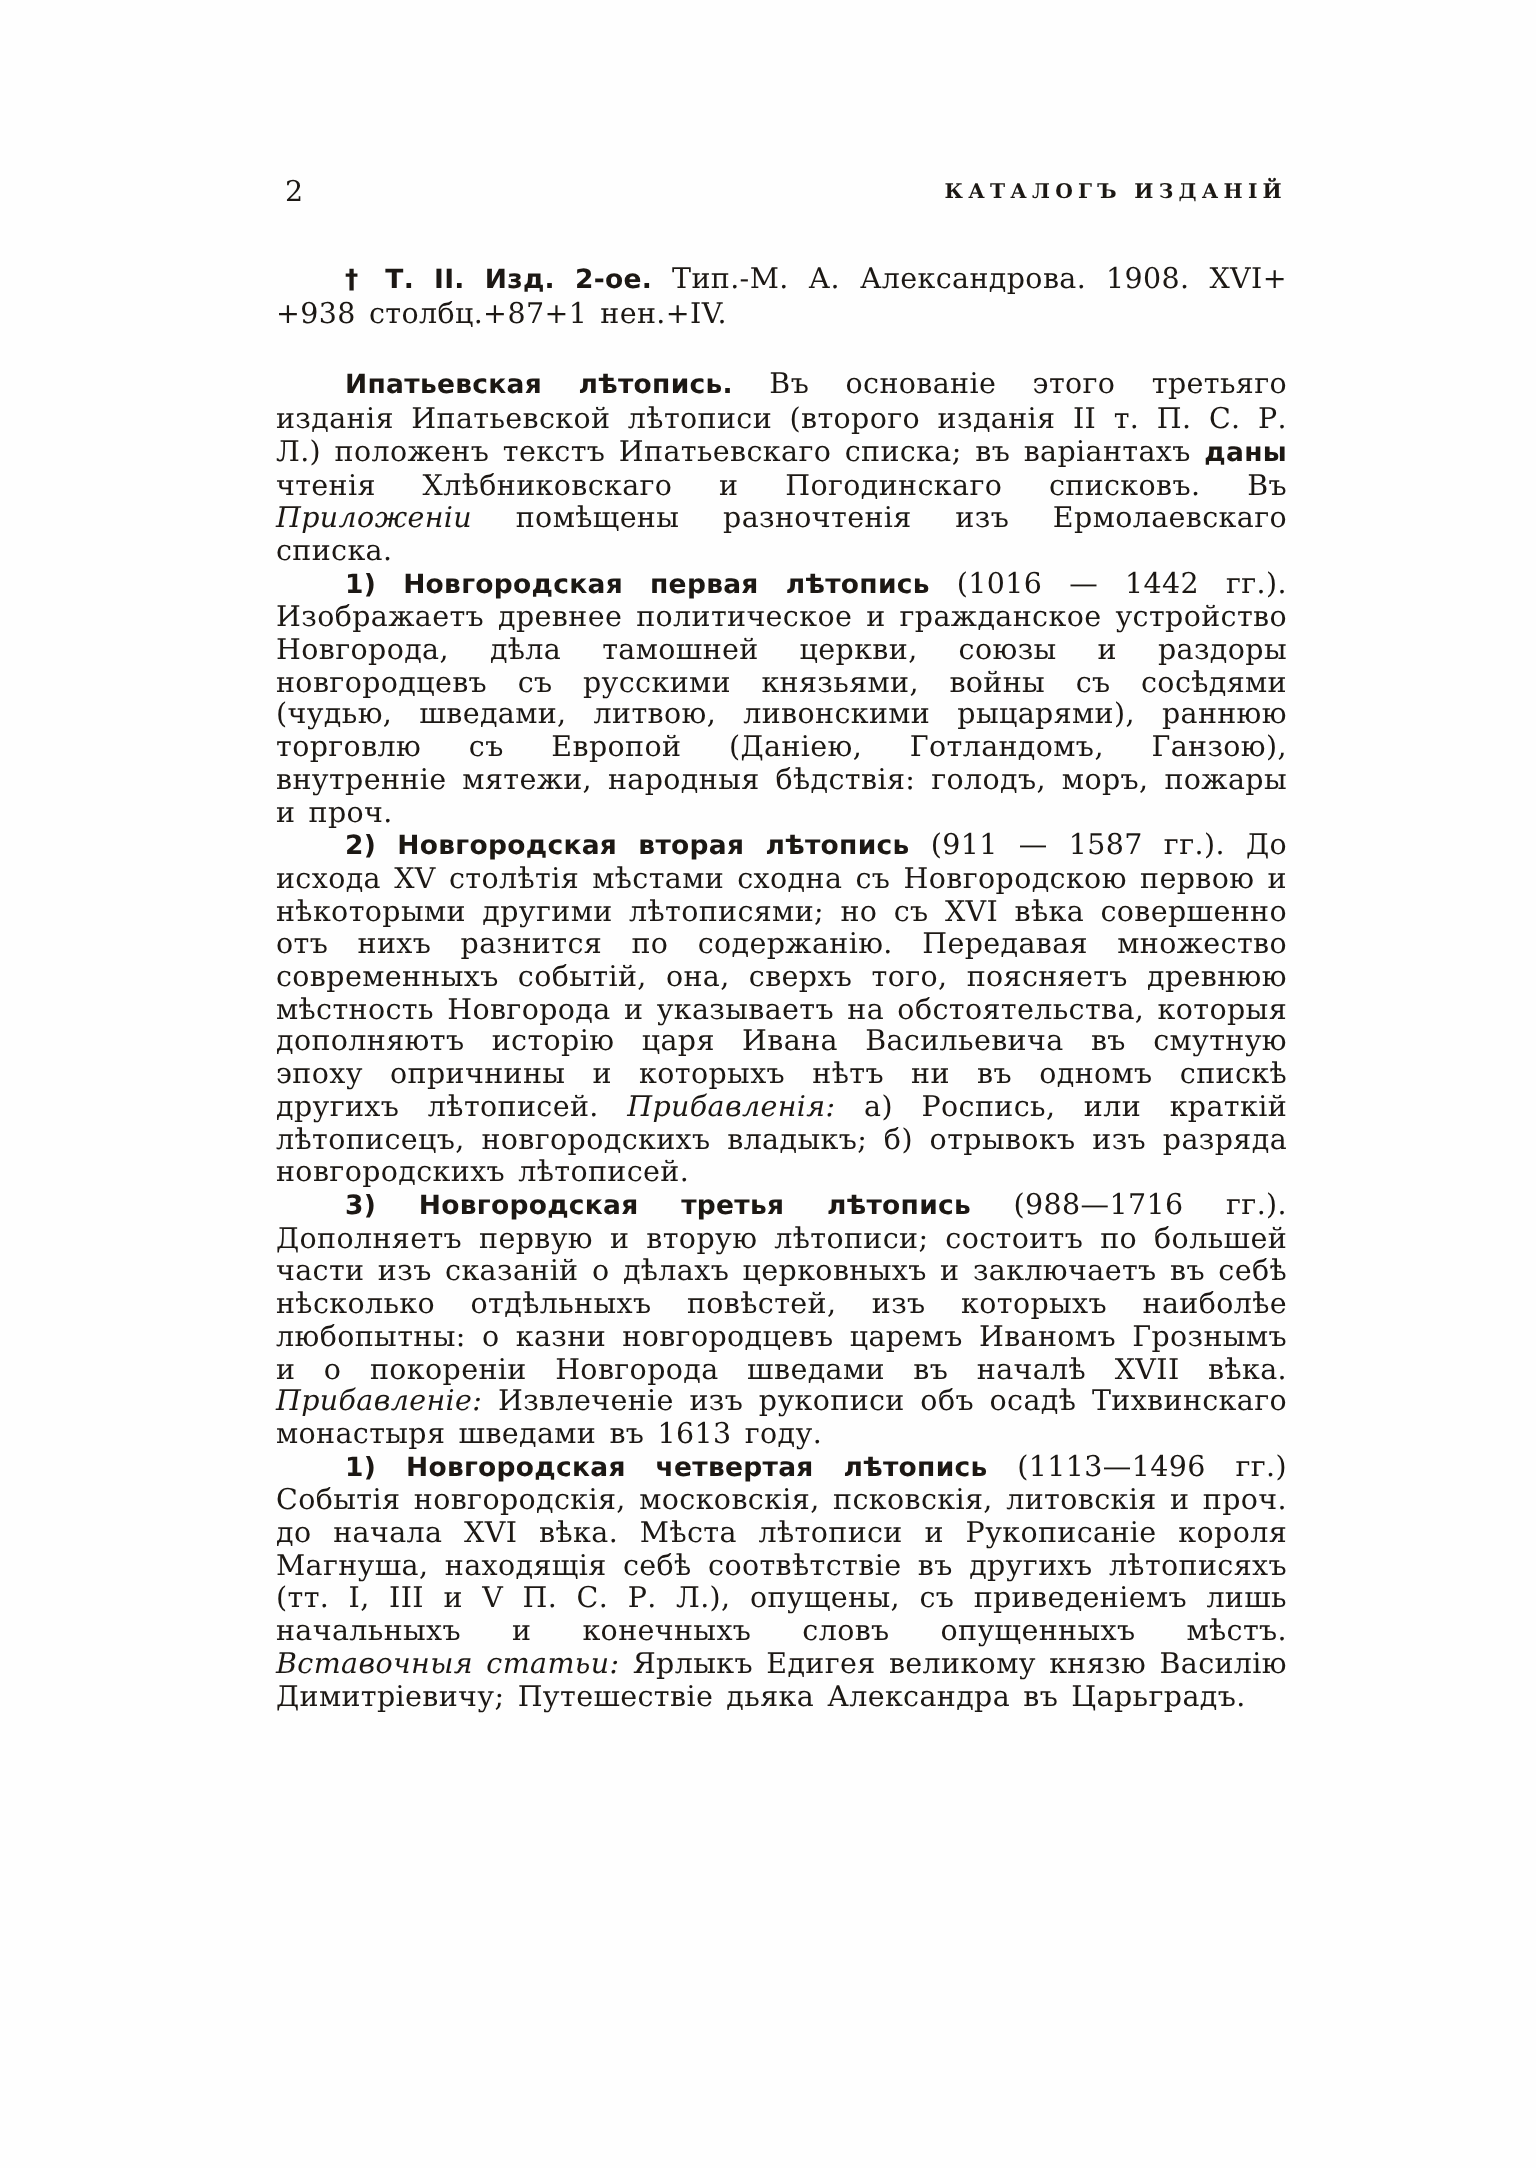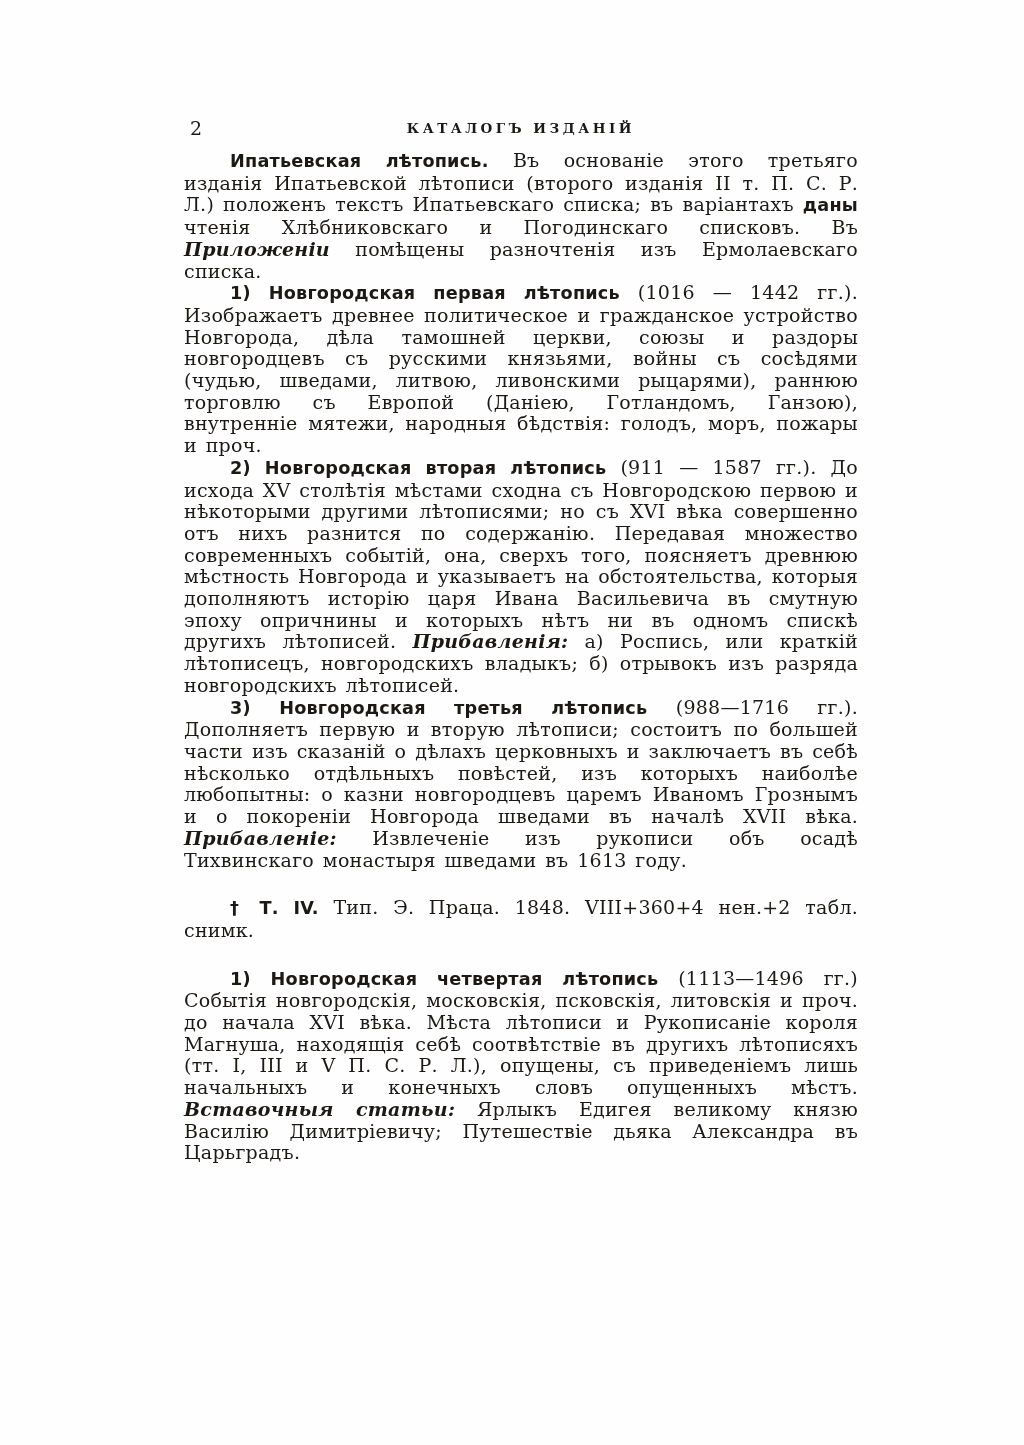--- a/index.html
+++ b/index.html
@@ -25,21 +25,21 @@
   }
   .pagenum {
     position: absolute;
     left: 6px;
     top: 1px;
     font-size: 19px;
     line-height: 22px;
   }
   .runhead {
     display: block;
-    text-align: center;
+    text-align: right;
     font-size: 13.5px;
     line-height: 24px;
     font-weight: 700;
     letter-spacing: 3.5px;
   }
   .body-text {
     position: absolute;
     top: 150px;
     left: 184px;
     width: 674px;
@@ -59,32 +59,31 @@
   .run-n { font-family: "DejaVu Serif", serif; }
   .run-b {
     font-family: "DejaVu Sans", sans-serif;
     font-weight: 700;
     font-size: 0.93em;
     letter-spacing: 0.2px;
   }
   .run-i {
     font-family: "DejaVu Serif", serif;
     font-style: italic;
-    font-weight: bold;
   }
 </style>
 </head>
 <body>
 
 <div class="sheet" style="background: rgb(254, 254, 254); color: rgb(28, 24, 20);">
   <div class="head-row">
     <span class="pagenum">2</span>
     <span class="runhead">КАТАЛОГЪ ИЗДАНІЙ</span>
   </div>
   <div class="body-text">
+      <p class="heading"><span class="run-b">† Т. II. Изд. 2-ое.</span><span class="run-n"> Тип.-М. А. Александрова. 1908. XVI+ +938 столбц.+87+1 нен.+IV.</span></p>
       <p class="para"><span class="run-b">Ипатьевская лѣтопись.</span><span class="run-n"> Въ основаніе этого третьяго изданія Ипатьевской лѣтописи (второго изданія II т. П. С. Р. Л.) положенъ текстъ Ипатьевскаго списка; въ варіантахъ </span><span class="run-b">даны</span><span class="run-n"> чтенія Хлѣбниковскаго и Погодинскаго списковъ. Въ </span><span class="run-i">Приложеніи</span><span class="run-n"> помѣщены разночтенія изъ Ермолаевскаго списка.</span></p>
       <p class="para"><span class="run-b">1) Новгородская первая лѣтопись</span><span class="run-n"> (1016 — 1442 гг.). Изображаетъ древнее политическое и гражданское устройство Новгорода, дѣла тамошней церкви, союзы и раздоры новгородцевъ съ русскими князьями, войны съ сосѣдями (чудью, шведами, литвою, ливонскими рыцарями), раннюю торговлю съ Европой (Даніею, Готландомъ, Ганзою), внутренніе мятежи, народныя бѣдствія: голодъ, моръ, пожары и проч.</span></p>
       <p class="para"><span class="run-b">2) Новгородская вторая лѣтопись</span><span class="run-n"> (911 — 1587 гг.). До исхода XV столѣтія мѣстами сходна съ Новгородскою первою и нѣкоторыми другими лѣтописями; но съ XVI вѣка совершенно отъ нихъ разнится по содержанію. Передавая множество современныхъ событій, она, сверхъ того, поясняетъ древнюю мѣстность Новгорода и указываетъ на обстоятельства, которыя дополняютъ исторію царя Ивана Васильевича въ смутную эпоху опричнины и которыхъ нѣтъ ни въ одномъ спискѣ другихъ лѣтописей. </span><span class="run-i">Прибавленія:</span><span class="run-n"> а) Роспись, или краткій лѣтописецъ, новгородскихъ владыкъ; б) отрывокъ изъ разряда новгородскихъ лѣтописей.</span></p>
       <p class="para"><span class="run-b">3) Новгородская третья лѣтопись</span><span class="run-n"> (988—1716 гг.). Дополняетъ первую и вторую лѣтописи; состоитъ по большей части изъ сказаній о дѣлахъ церковныхъ и заключаетъ въ себѣ нѣсколько отдѣльныхъ повѣстей, изъ которыхъ наиболѣе любопытны: о казни новгородцевъ царемъ Иваномъ Грознымъ и о покореніи Новгорода шведами въ началѣ XVII вѣка. </span><span class="run-i">Прибавленіе:</span><span class="run-n"> Извлеченіе изъ рукописи объ осадѣ Тихвинскаго монастыря шведами въ 1613 году.</span></p>
-      <p class="heading"><span class="run-b">† Т. IV.</span><span class="run-n"> Тип. Э. Праца. 1848. VIII+360+4 нен.+2 табл. снимк.</span></p>
       <p class="para"><span class="run-b">1) Новгородская четвертая лѣтопись</span><span class="run-n"> (1113—1496 гг.) Событія новгородскія, московскія, псковскія, литовскія и проч. до начала XVI вѣка. Мѣста лѣтописи и Рукописаніе короля Магнуша, находящія себѣ соотвѣтствіе въ другихъ лѣтописяхъ (тт. I, III и V П. С. Р. Л.), опущены, съ приведеніемъ лишь начальныхъ и конечныхъ словъ опущенныхъ мѣстъ. </span><span class="run-i">Вставочныя статьи:</span><span class="run-n"> Ярлыкъ Едигея великому князю Василію Димитріевичу; Путешествіе дьяка Александра въ Царьградъ.</span></p>
     </div>
 </div>
 
 </body></html>

